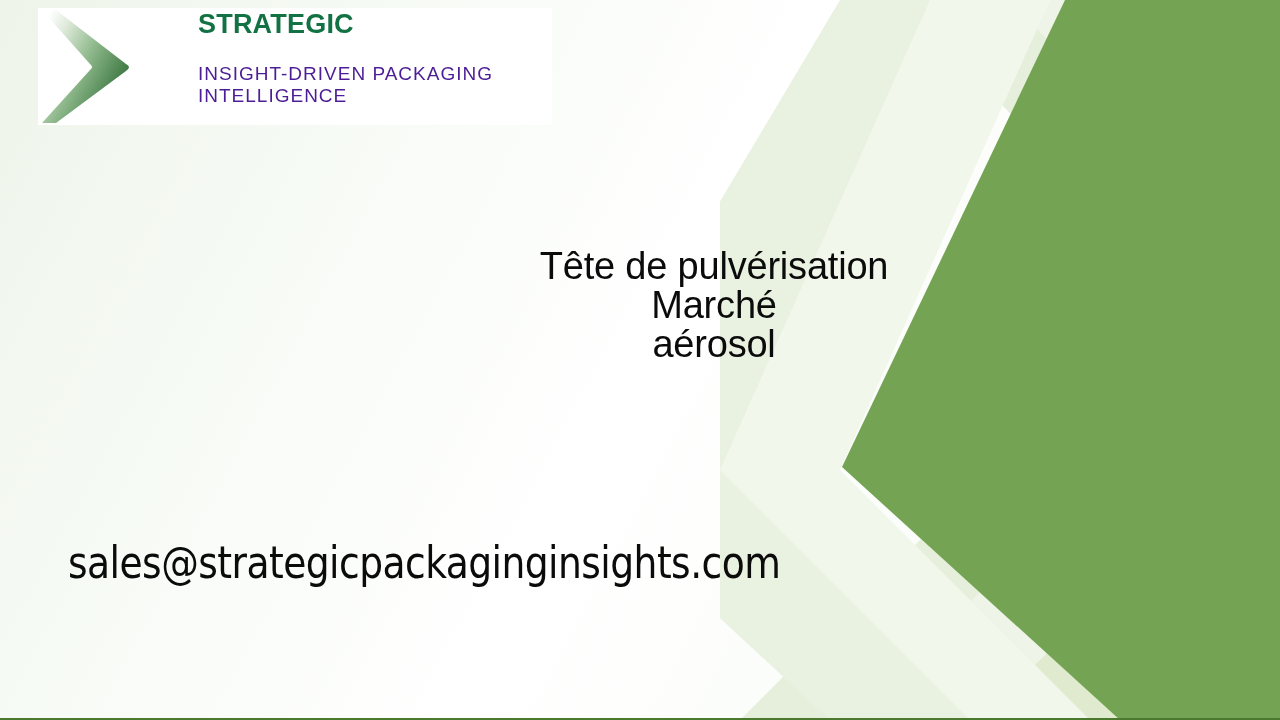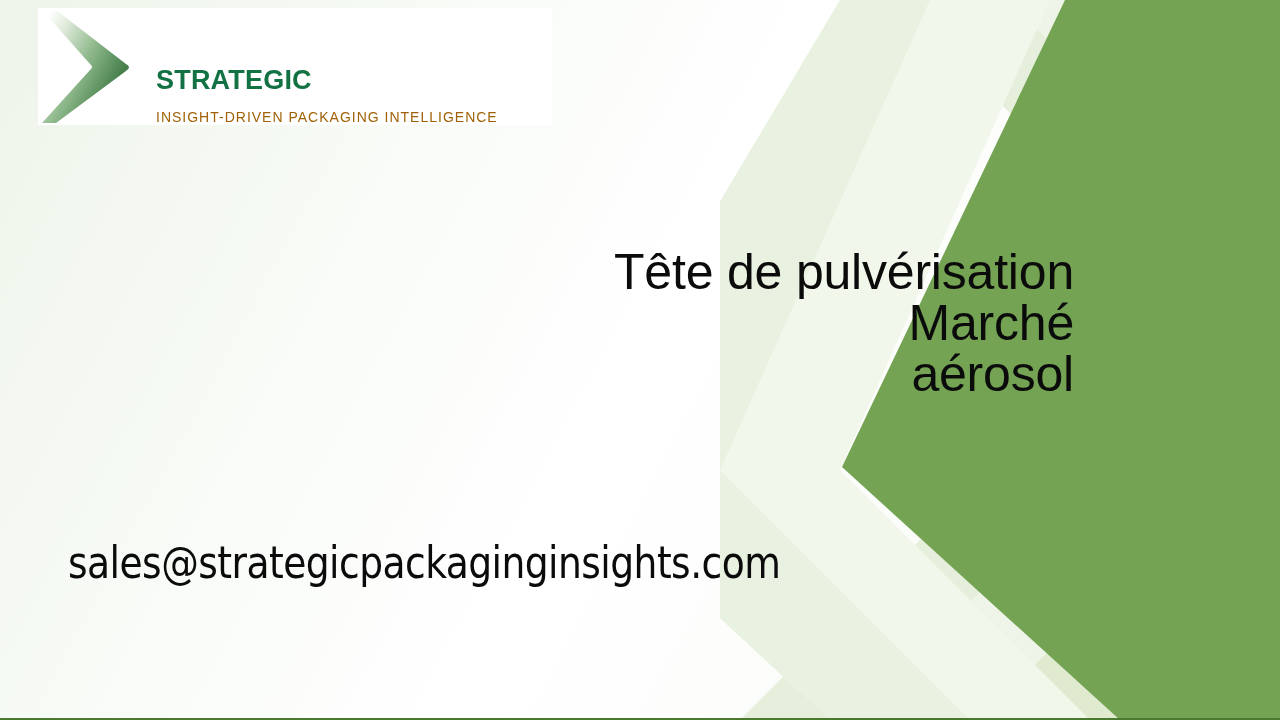--- a/index.html
+++ b/index.html
@@ -89,22 +89,23 @@
 
   
   .logo-box {
     position: absolute;
     left: 38px;
     top: 8px;
     width: 514px;
     height: 117px;
     background: #ffffff;
     display: flex;
-    align-items: flex-end;
+    align-items: flex-start;
     overflow: hidden;
+    gap: 42px;
   }
 
   .logo-mark {
     flex: 0 0 auto;
     width: 96px;
     height: 117px;
     position: relative;
   }
   .logo-mark svg { display: block; }
 
@@ -119,36 +120,36 @@
     color: #127243;
     font-weight: bold;
     font-size: 27px;
     letter-spacing: 0.2px;
     line-height: 1.08;
     font-family: "Liberation Sans", "DejaVu Sans", sans-serif;
   }
   .logo-line2 { letter-spacing: -0.1px; }
 
   .logo-tagline {
-    margin-top: 14px;
-    color: #a16207;
-    font-size: 14px;
+    margin-top: 24px;
+    color: #4c1d95;
+    font-size: 19px;
     letter-spacing: 1.0px;
     font-family: "Liberation Sans", "DejaVu Sans", sans-serif;
   }
 
   
   .title-block {
     position: absolute;
-    left: 314px;
+    left: 334px;
     top: 247px;
     width: 760px;
-    text-align: right;
+    text-align: center;
     color: #0b0b0b;
-    font-size: 50px;
+    font-size: 38px;
     line-height: 1.02;
     font-weight: normal;
     letter-spacing: -0.2px;
     font-family: "Liberation Sans", "DejaVu Sans", sans-serif;
   }
   .title-block .t-line { display: block; }
 
   
   .email {
     position: absolute;

